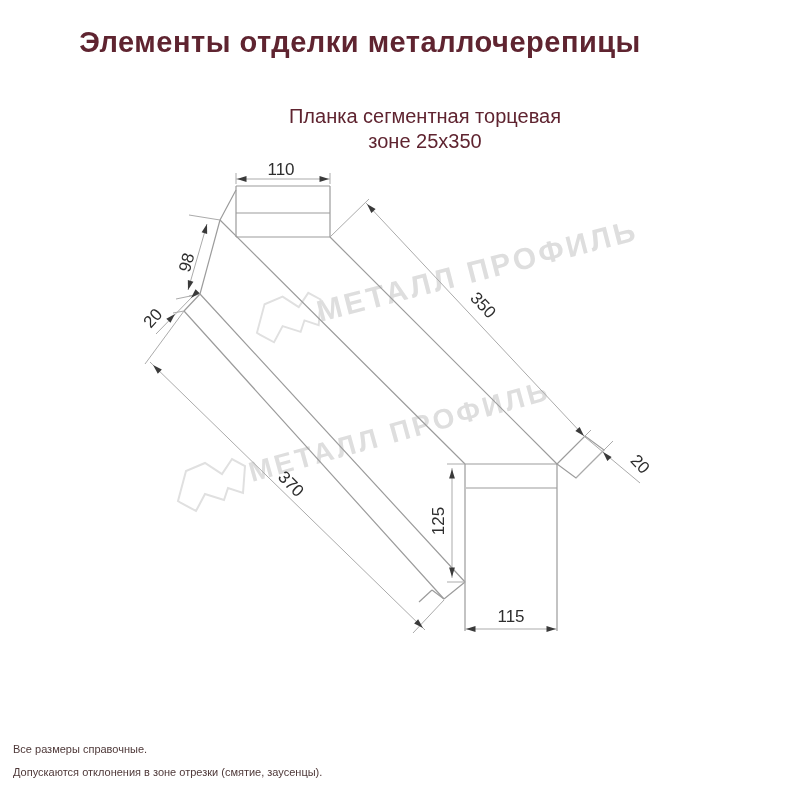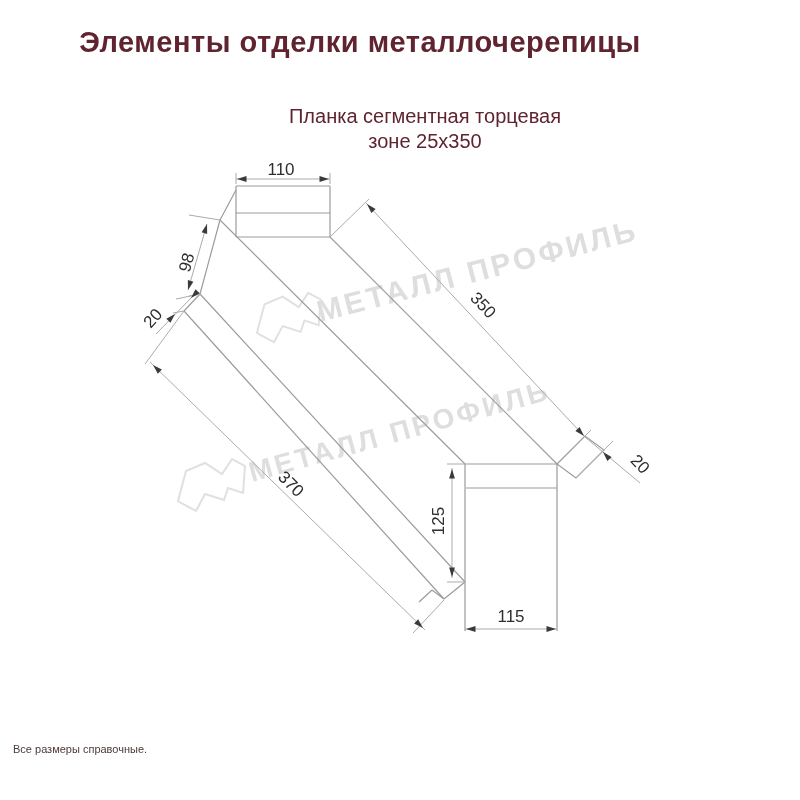--- a/index.html
+++ b/index.html
@@ -94,13 +94,14 @@
     <text class="dim-text" x="479" y="309" text-anchor="middle" transform="rotate(46.5 479 309)">350</text>
     <text class="dim-text" x="287" y="488" text-anchor="middle" transform="rotate(45 287 488)">370</text>
     <text class="dim-text" x="636" y="468" text-anchor="middle" transform="rotate(46 636 468)">20</text>
     <text class="dim-text" x="444" y="521" text-anchor="middle" transform="rotate(-90 444 521)">125</text>
     <text class="dim-text" x="511" y="622" text-anchor="middle">115</text>
   </g>
 </svg>
 
 <div class="footer">
   <div>Все размеры справочные.</div>
+  <div>Допускаются отклонения в зоне отрезки (смятие, заусенцы).</div>
 </div>
 
 </body></html>

